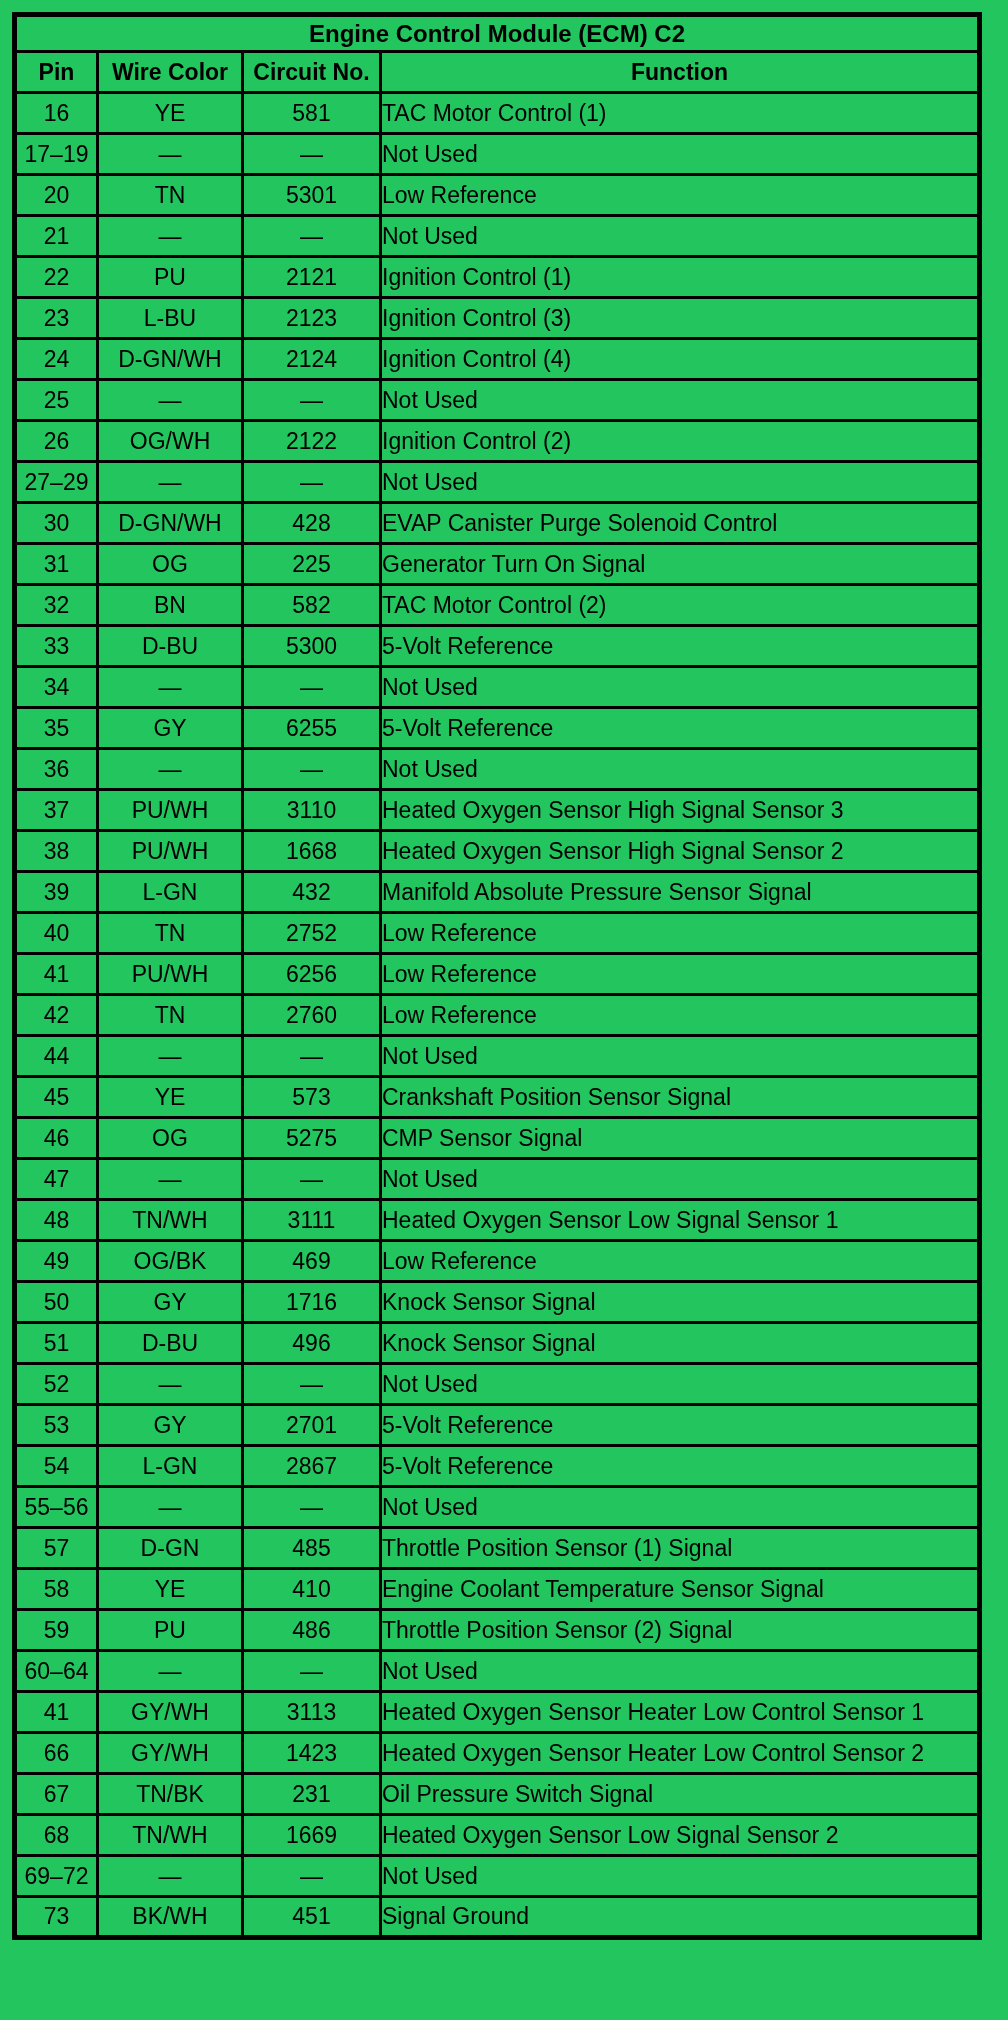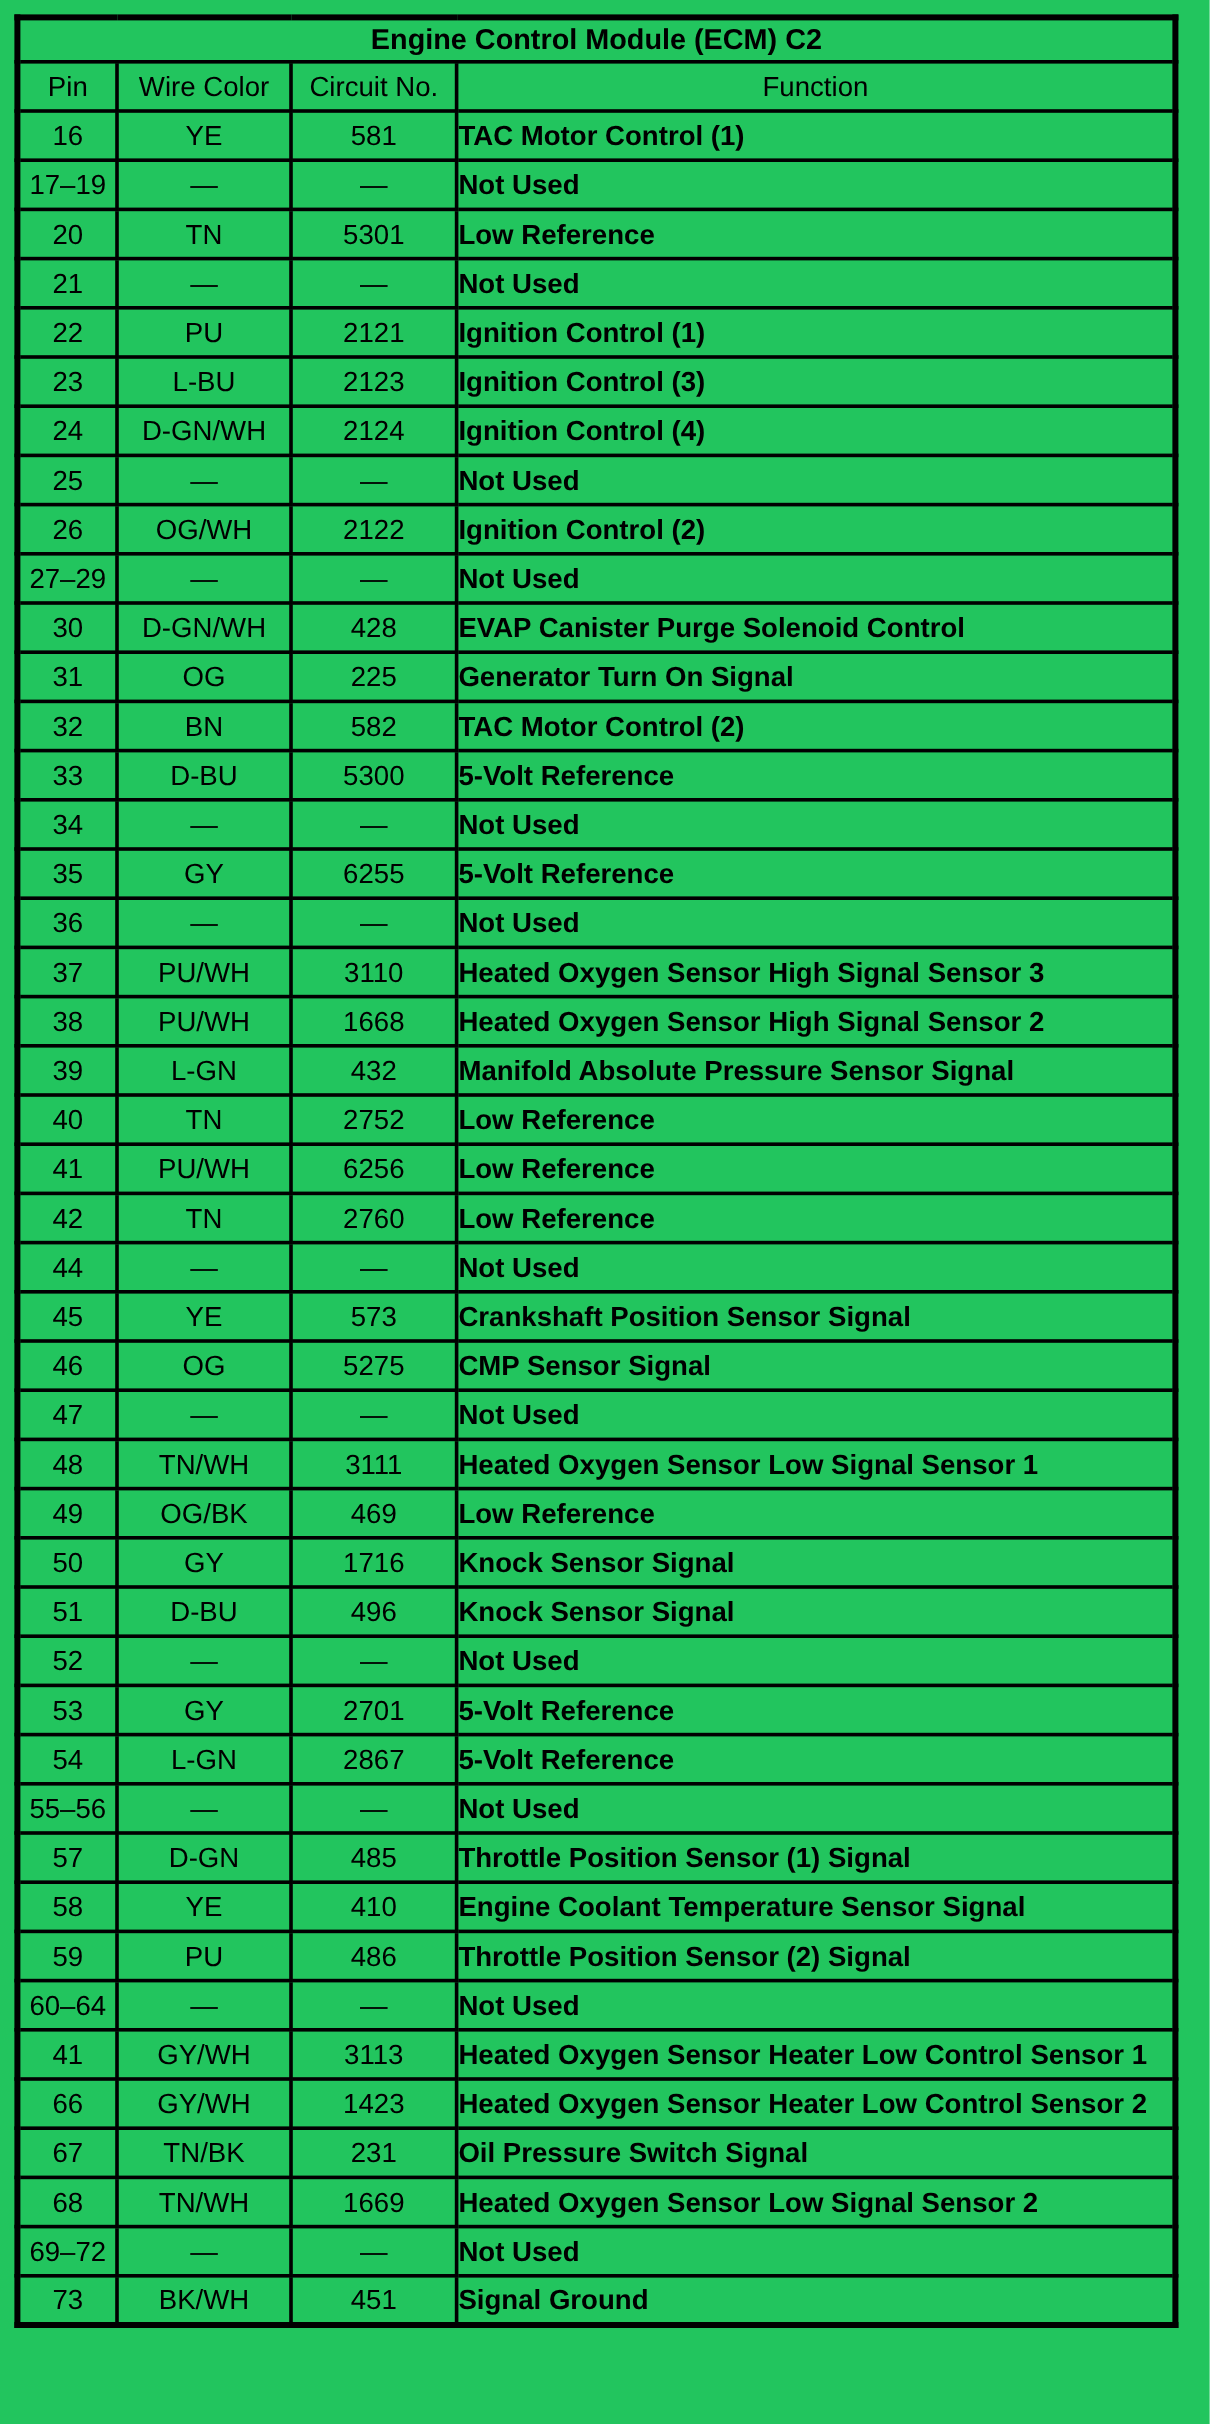--- a/index.html
+++ b/index.html
@@ -39,35 +39,34 @@
     vertical-align: middle;
     font-size: 24px;
     font-weight: bold;
     letter-spacing: 0px;
   }
   .head-cell {
     height: 41px;
     text-align: center;
     vertical-align: middle;
     font-size: 23px;
-    font-weight: normal;
+    font-weight: bold;
   }
   td.cell {
     height: 41px;
     vertical-align: middle;
     font-size: 23px;
     font-weight: normal;
   }
   td.pin, td.wire, td.circuit {
     text-align: center;
   }
   td.func {
     text-align: left;
     padding-left: 5px;
-    font-weight: bold;
   }
 </style>
 </head>
 <body>
 
 <div class="page">
   <table class="ecm">
     <colgroup>
       <col class="c-pin">
       <col class="c-wire">

